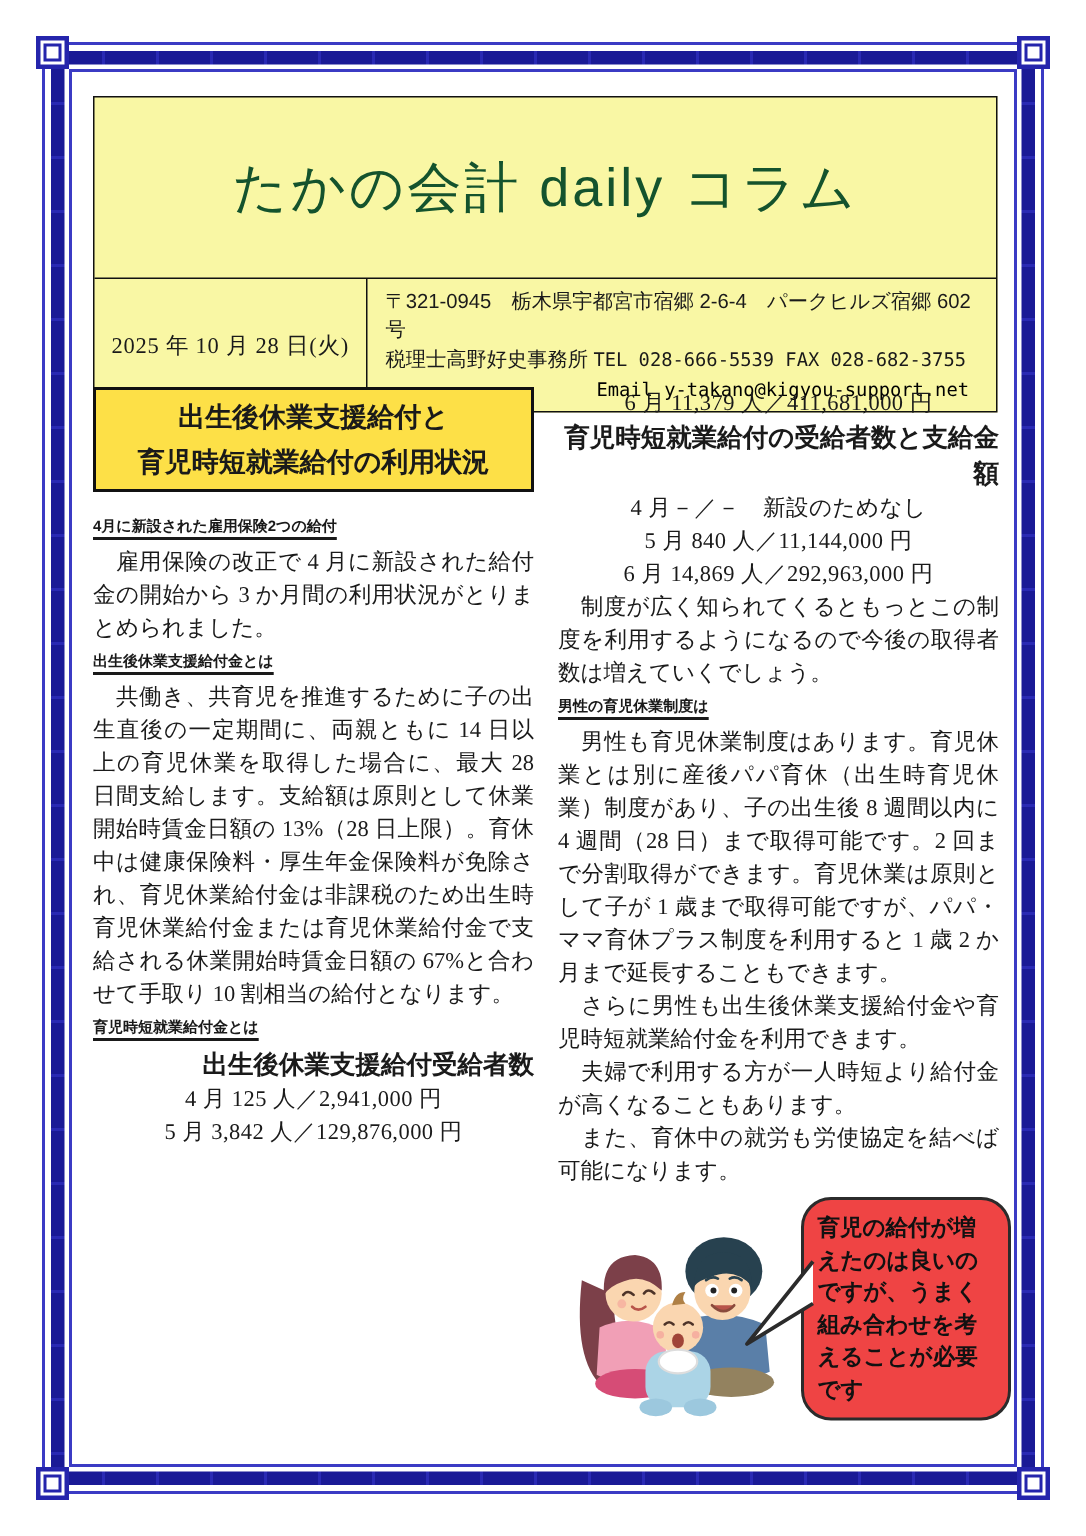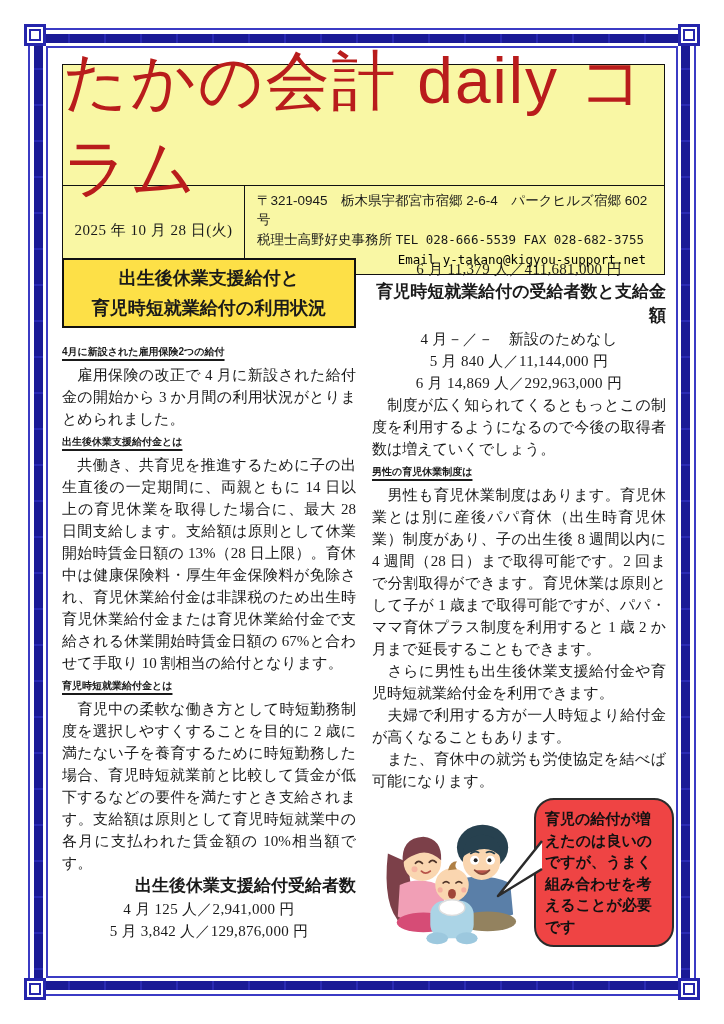--- a/index.html
+++ b/index.html
@@ -16,22 +16,22 @@
   .band.top{top:34px;} .band.bottom{bottom:34px;}
   .band.left{left:34px;} .band.right{right:34px;}
   .corner{position:absolute;width:16px;height:16px;border:3px solid #2525AC;background:#ffffff;}
   .corner::after{content:'';position:absolute;inset:2px;border:2px solid #2525AC;}
   .corner.tl{left:24px;top:24px;} .corner.tr{right:24px;top:24px;}
   .corner.bl{left:24px;bottom:24px;} .corner.br{right:24px;bottom:24px;}
 
   
   .banner{position:absolute;left:62px;top:64px;width:601px;border:1.5px solid #111;background:#F9F7A4;}
   .banner-title{height:120px;display:flex;align-items:center;justify-content:center;
-    font-family:"Liberation Sans","DejaVu Sans",sans-serif;font-size:64px;font-weight:500;
-    letter-spacing:2px;color:#b91c1c;border-bottom:1.5px solid #111;}
+    font-family:"Liberation Sans","DejaVu Sans",sans-serif;font-size:36px;font-weight:500;
+    letter-spacing:2px;color:#14532d;border-bottom:1.5px solid #111;}
   .banner-info{display:flex;min-height:60px;}
   .date-cell{width:181px;border-right:1.5px solid #111;display:flex;align-items:center;justify-content:center;
     font-size:15px;letter-spacing:.5px;}
   .addr-cell{flex:1;padding:5px 10px 5px 12px;display:flex;flex-direction:column;justify-content:center;gap:1px;
     font-family:"Liberation Sans","DejaVu Sans",sans-serif;font-size:13.5px;line-height:19px;}
   .addr-row2{display:flex;align-items:baseline;}
   .office{font-size:13.5px;}
   .telfax{margin-left:auto;padding-right:10px;font-family:"DejaVu Sans Mono","Liberation Mono",monospace;font-size:12.5px;}
   .email{align-self:flex-end;padding-right:8px;font-family:"DejaVu Sans Mono","Liberation Mono",monospace;
     font-size:12.5px;color:#000000;margin-left:32px;}
@@ -93,21 +93,20 @@
     <div class="col">
       <div class="topic-box">
         <div>出生後休業支援給付と</div>
         <div>育児時短就業給付の利用状況</div>
       </div>
       <div class="h-ul">4月に新設された雇用保険2つの給付</div>
       <p>　雇用保険の改正で 4 月に新設された給付金の開始から 3 か月間の利用状況がとりまとめられました。</p>
       <div class="h-ul">出生後休業支援給付金とは</div>
       <p>　共働き、共育児を推進するために子の出生直後の一定期間に、両親ともに 14 日以上の育児休業を取得した場合に、最大 28 日間支給します。支給額は原則として休業開始時賃金日額の 13%（28 日上限）。育休中は健康保険料・厚生年金保険料が免除され、育児休業給付金は非課税のため出生時育児休業給付金または育児休業給付金で支給される休業開始時賃金日額の 67%と合わせて手取り 10 割相当の給付となります。</p>
       <div class="h-ul">育児時短就業給付金とは</div>
-      <p>　育児中の柔軟な働き方として時短勤務制度を選択しやすくすることを目的に 2 歳に満たない子を養育するために時短勤務した場合、育児時短就業前と比較して賃金が低下するなどの要件を満たすとき支給されます。支給額は原則として育児時短就業中の各月に支払われた賃金額の 10%相当額です。</p>
       <div class="h-b">出生後休業支援給付受給者数</div>
       <div class="stat">4 月 125 人／2,941,000 円</div>
       <div class="stat">5 月 3,842 人／129,876,000 円</div>
     </div>
 
     <div class="col">
       <div class="stat">6 月 11,379 人／411,681,000 円</div>
       <div class="h-b">育児時短就業給付の受給者数と支給金額</div>
       <div class="stat">4 月－／－　新設のためなし</div>
       <div class="stat">5 月 840 人／11,144,000 円</div>

